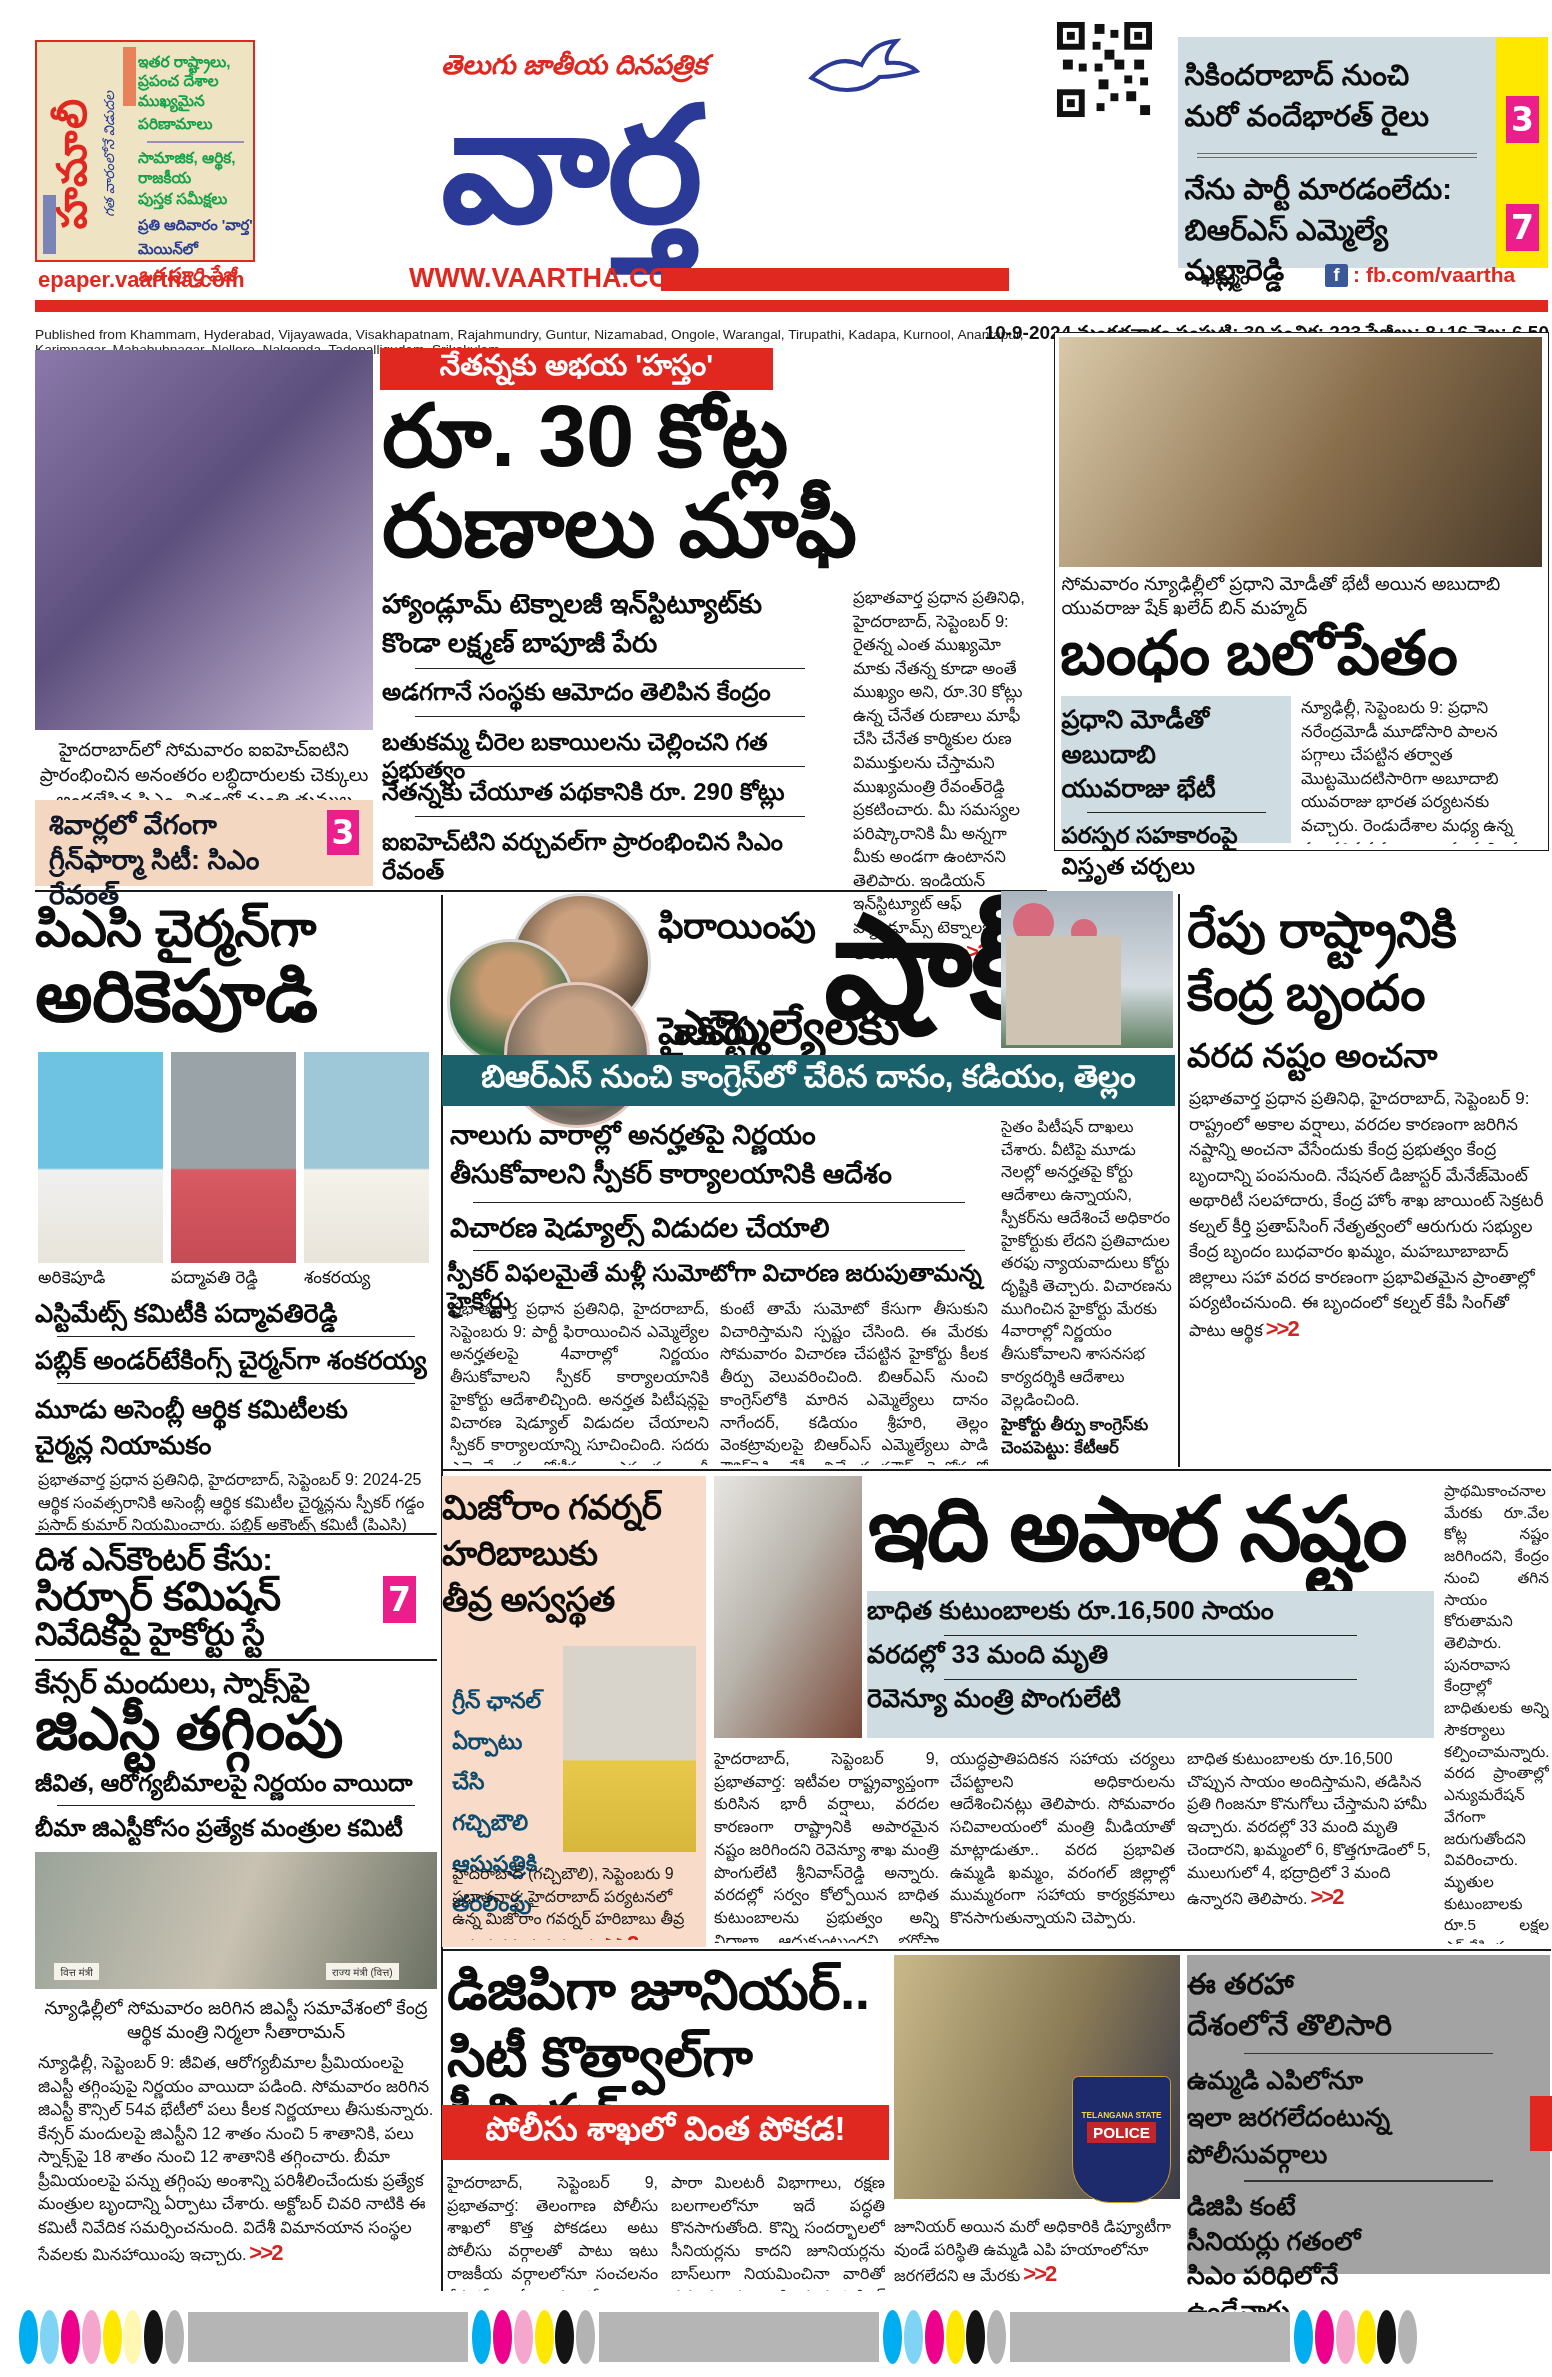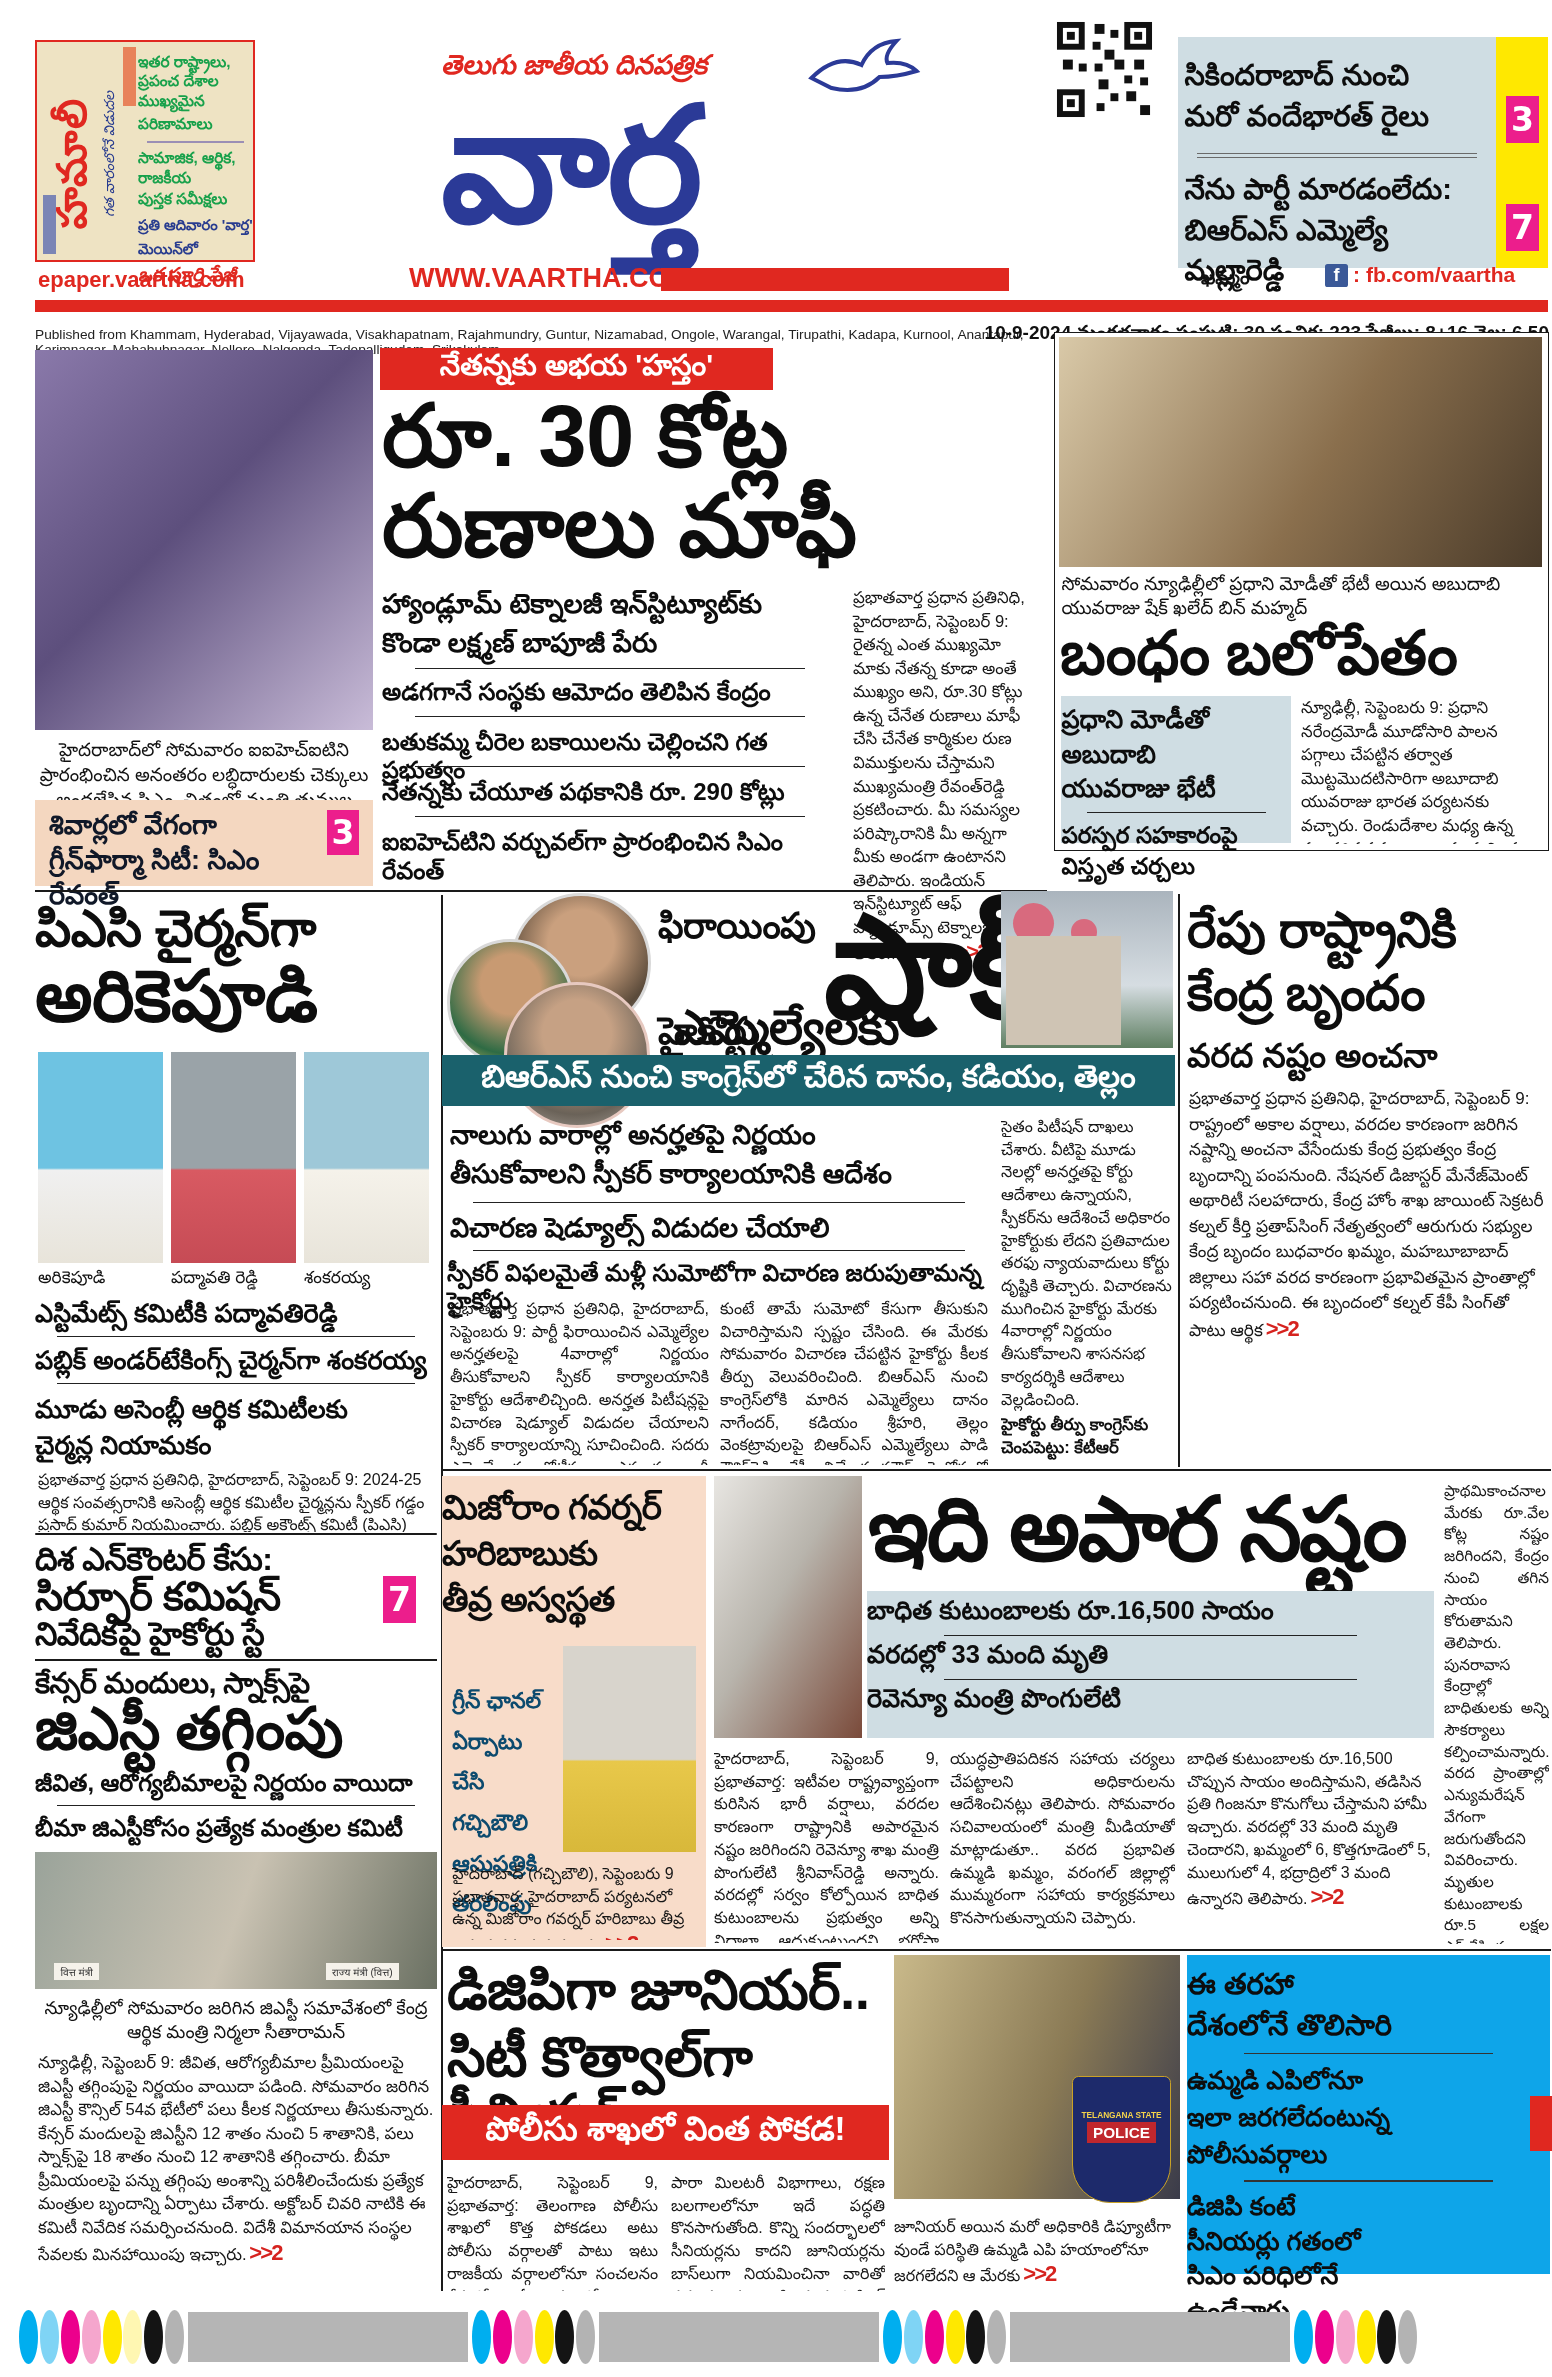--- a/index.html
+++ b/index.html
@@ -292,21 +292,21 @@
   <div class="abs photo" style="left:894px;top:1955px;width:286px;height:244px;background:linear-gradient(110deg,#c9b98a 0%,#8a7a55 55%,#3a3b4a 100%);">
     <div style="position:absolute;right:9px;bottom:-3.8px;width:97px;height:125px;background:#1d2a6b;border-radius:6.4px 6.4px 38px 38px;border:1.9px solid #c9a227;text-align:center;margin-left:40px;">
       <div style="color:#f5d34a;font-size:8.3px;font-weight:bold;margin-top:33px;">TELANGANA STATE</div>
       <div style="color:#fff;background:#c0272d;display:inline-block;font-size:15.3px;font-weight:bold;padding:1.3px 6.4px;margin-top:2.6px;">POLICE</div>
     </div>
   </div>
   <div class="abs" style="left:894px;top:2216px;width:286px;height:77px;overflow:hidden;">
     <span class="body-txt" style="font-size:16px;">జూనియర్ అయిన మరో అధికారికి డిప్యూటీగా వుండే పరిస్థితి ఉమ్మడి ఎపి హయాంలోనూ జరగలేదని ఆ మేరకు</span>
     <span class="cont">&gt;&gt;2</span>
   </div>
-  <div class="abs" style="left:1187px;top:1955px;width:363px;height:319px;background:#0ea5e9;">
+  <div class="abs" style="left:1187px;top:1955px;width:363px;height:319px;background:#a3a3a3;">
     <div class="c b pre" style="margin-top:9px;font-size:29px;line-height:1.4;color:#0d0d0d;">ఈ తరహా
 దేశంలోనే తొలిసారి</div>
     <div style="height:1.3px;background:#333;margin:7.7px 57px;"></div>
     <div class="c b pre" style="font-size:25.5px;line-height:1.45;color:#0d0d0d;">ఉమ్మడి ఎపిలోనూ
 ఇలా జరగలేదంటున్న
 పోలీసువర్గాలు</div>
     <div style="height:1.3px;background:#333;margin:7.7px 57px;"></div>
     <div class="c b pre" style="font-size:25.5px;line-height:1.35;color:#0d0d0d;">డిజిపి కంటే
 సీనియర్లు గతంలో
 సిఎం పరిధిలోనే

